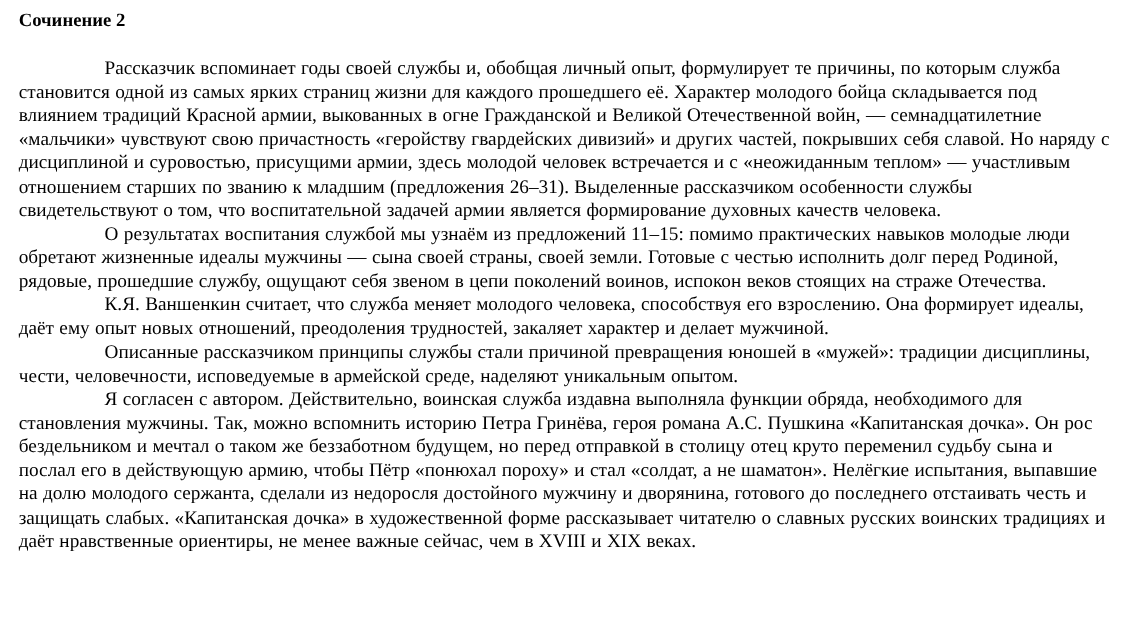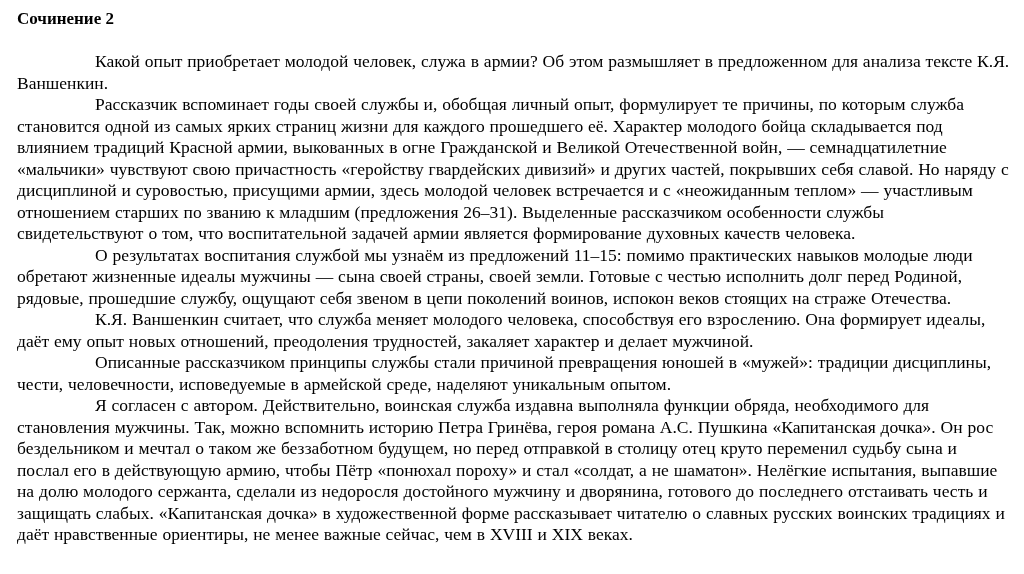--- a/index.html
+++ b/index.html
@@ -36,20 +36,19 @@
     word-spacing: 0.5px;
   }
 </style>
 </head>
 <body>
 
 <div class="page">
   <h1 class="doc-title">Сочинение 2</h1>
 
   <div class="essay-body">
-    <p>Какой опыт приобретает молодой человек, служа в армии? Об этом размышляет в предложенном для анализа тексте К.Я. Ваншенкин.</p>
     <p>Рассказчик вспоминает годы своей службы и, обобщая личный опыт, формулирует те причины, по которым служба становится одной из самых ярких страниц жизни для каждого прошедшего её. Характер молодого бойца складывается под влиянием традиций Красной армии, выкованных в огне Гражданской и Великой Отечественной войн, — семнадцатилетние «мальчики» чувствуют свою причастность «геройству гвардейских дивизий» и других частей, покрывших себя славой. Но наряду с дисциплиной и суровостью, присущими армии, здесь молодой человек встречается и с «неожиданным теплом» — участливым отношением старших по званию к младшим (предложения 26–31). Выделенные рассказчиком особенности службы свидетельствуют о том, что воспитательной задачей армии является формирование духовных качеств человека.</p>
     <p>О результатах воспитания службой мы узнаём из предложений 11–15: помимо практических навыков молодые люди обретают жизненные идеалы мужчины — сына своей страны, своей земли. Готовые с честью исполнить долг перед Родиной, рядовые, прошедшие службу, ощущают себя звеном в цепи поколений воинов, испокон веков стоящих на страже Отечества.</p>
     <p>К.Я. Ваншенкин считает, что служба меняет молодого человека, способствуя его взрослению. Она формирует идеалы, даёт ему опыт новых отношений, преодоления трудностей, закаляет характер и делает мужчиной.</p>
     <p>Описанные рассказчиком принципы службы стали причиной превращения юношей в «мужей»: традиции дисциплины, чести, человечности, исповедуемые в армейской среде, наделяют уникальным опытом.</p>
     <p>Я согласен с автором. Действительно, воинская служба издавна выполняла функции обряда, необходимого для становления мужчины. Так, можно вспомнить историю Петра Гринёва, героя романа А.С. Пушкина «Капитанская дочка». Он рос бездельником и мечтал о таком же беззаботном будущем, но перед отправкой в столицу отец круто переменил судьбу сына и послал его в действующую армию, чтобы Пётр «понюхал пороху» и стал «солдат, а не шаматон». Нелёгкие испытания, выпавшие на долю молодого сержанта, сделали из недоросля достойного мужчину и дворянина, готового до последнего отстаивать честь и защищать слабых. «Капитанская дочка» в художественной форме рассказывает читателю о славных русских воинских традициях и даёт нравственные ориентиры, не менее важные сейчас, чем в XVIII и XIX веках.</p>
   </div>
 </div>
 
 </body></html>

